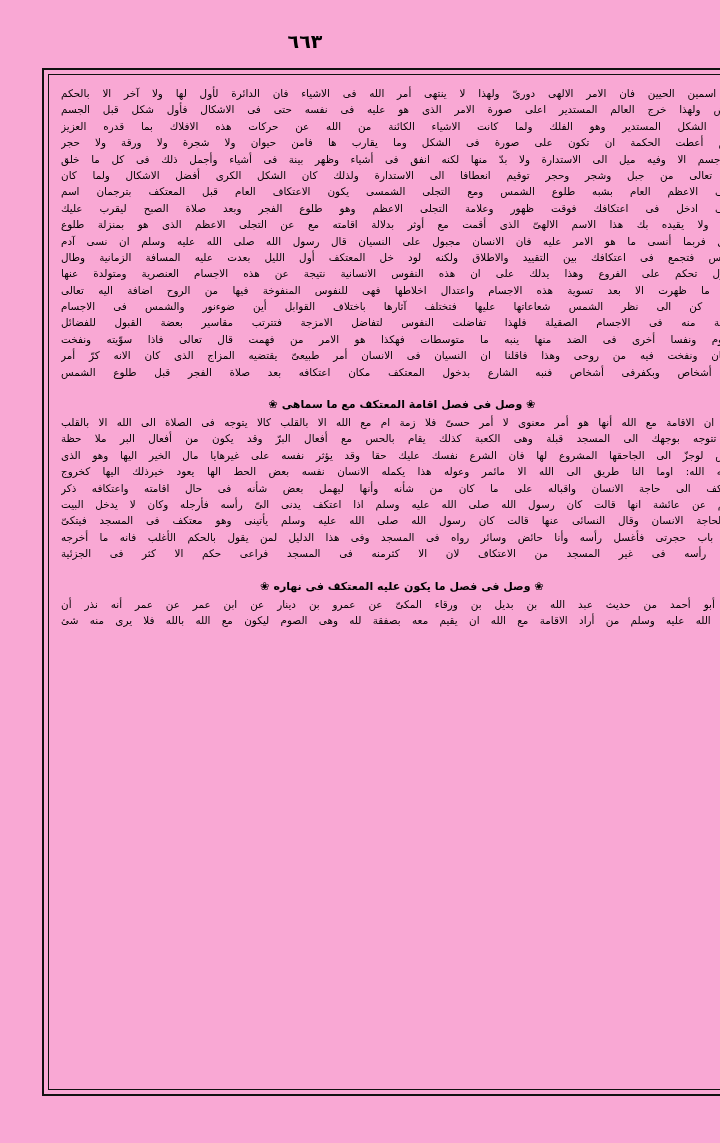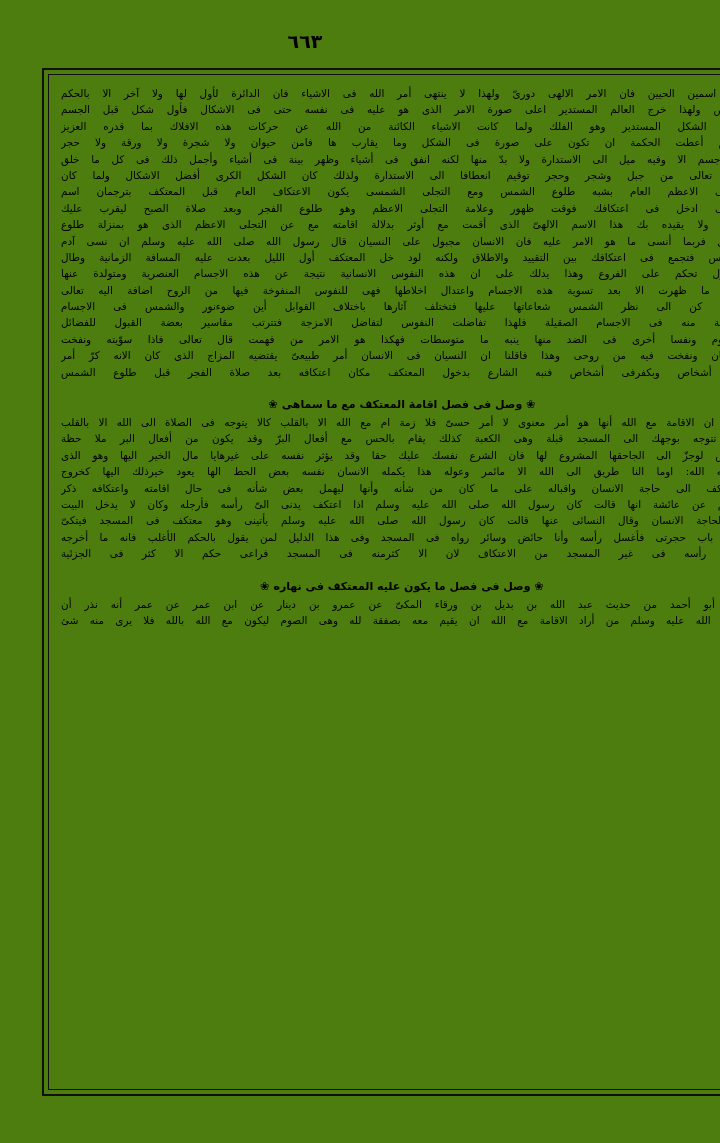--- a/index.html
+++ b/index.html
@@ -11,21 +11,21 @@
     width: 720px;
     height: 1143px;
     font-family: "DejaVu Sans", "Liberation Sans", sans-serif;
     color: #000000;
     position: relative;
     overflow: hidden;
   }
   .page {
     position: absolute;
     inset: 0;
-    background: #4d7c0f;
+    background: #f9a8d4;
   }
   .page-number {
     position: absolute;
     top: 30px;
     left: 0;
     right: 0;
     text-align: center;
     font-size: 19px;
     font-weight: bold;
     letter-spacing: 1px;

